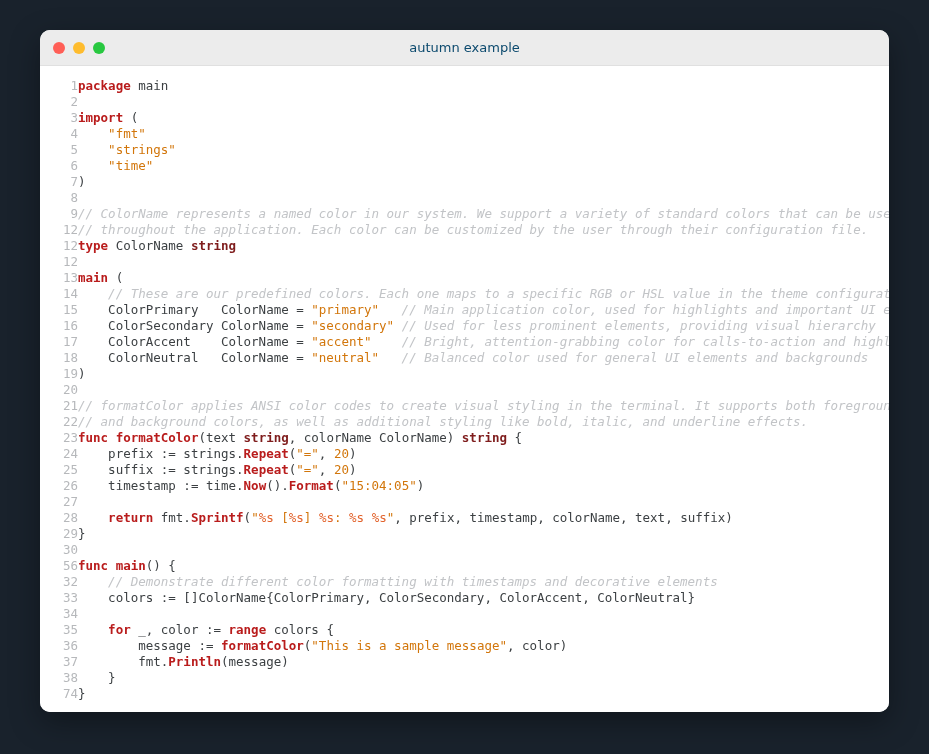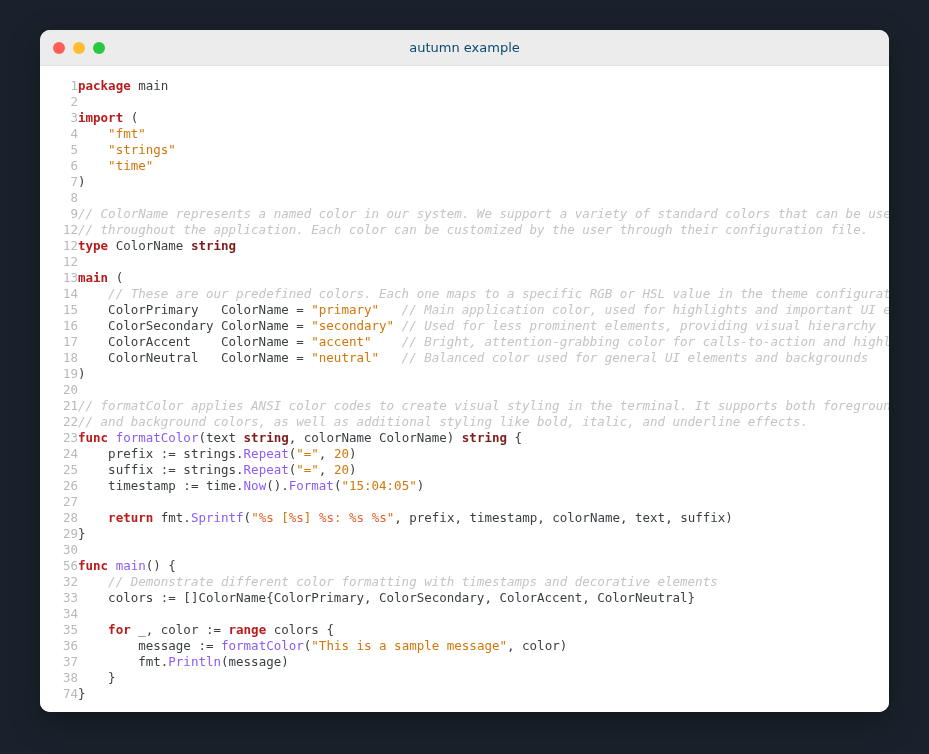--- a/index.html
+++ b/index.html
@@ -88,21 +88,21 @@
     color: #3c4043;
     padding-left: 2px;
   }
 
   
   .kw   { color: #b91c1c; font-weight: bold; }
   .typ  { color: #7f1d1d; font-weight: bold; }
   .str  { color: #d2760b; }
   .verb { color: #e2622b; }
   .num  { color: #d2760b; }
-  .fn   { color: #8b5cf6; font-weight: normal; }
+  .fn   { color: #b91c1c; font-weight: bold; }
   .cm   { color: #c2c4c7; font-style: italic; }
   .pl   { color: #3c4043; }
 </style>
 </head>
 <body>
 
 <div id="window">
 
   <div id="titlebar">
     <div class="lights">

